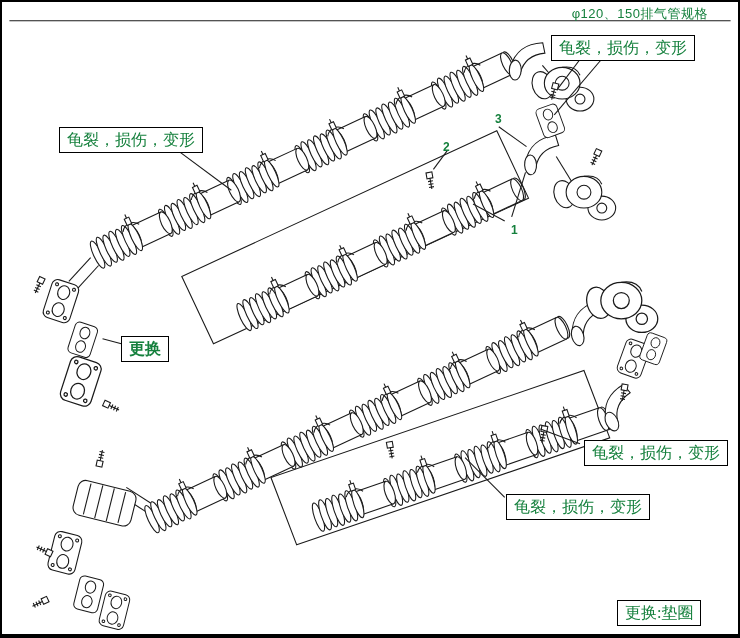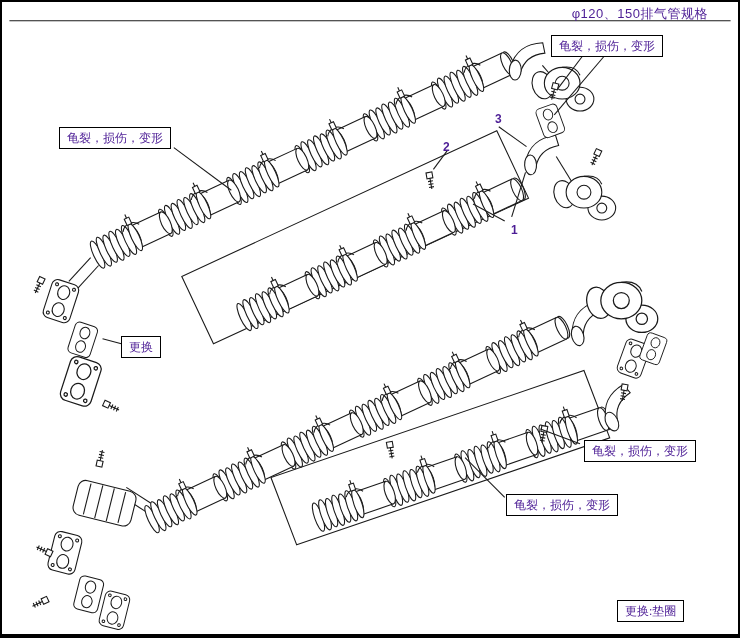--- a/index.html
+++ b/index.html
@@ -1,27 +1,27 @@
 <!DOCTYPE html>
 <html><head>
 <meta charset="utf-8">
 <style>
   html,body{margin:0;padding:0;background:#fff;width:740px;height:638px;}
   .page{
     position:relative;width:740px;height:638px;box-sizing:border-box;
     border:2px solid #000;border-bottom-width:4px;background:#fff;
-    font-family:"Liberation Sans","DejaVu Sans",sans-serif;color:#4c1d95;overflow:hidden;
+    font-family:"Liberation Sans","DejaVu Sans",sans-serif;color:#15803d;overflow:hidden;
   }
   .diagram-svg{position:absolute;left:0;top:0;width:100%;height:100%;}
   .page-title{
     position:absolute;top:3px;right:30px;font-size:13px;letter-spacing:.5px;
   }
   .callout{
     position:absolute;border:1px solid #000;background:#fff;
-    font-size:12px;line-height:1;padding:4px 7px;white-space:nowrap;
+    font-size:16px;line-height:1;padding:4px 7px;white-space:nowrap;
   }
   .pnum{position:absolute;font-size:12px;font-weight:bold;}
 </style>
 </head>
 <body>
 
 <div class="page">
 
   <svg class="diagram-svg" viewBox="0 0 740 638" xmlns="http://www.w3.org/2000/svg">
     <defs>
@@ -208,21 +208,21 @@
       </g>
     </g>
   </svg>
 
   <div class="page-title">φ120、150排气管规格</div>
 
   <div class="callout" style="left:549px;top:33px;">龟裂，损伤，变形</div>
 
   <div class="callout" style="left:57px;top:125px;">龟裂，损伤，变形</div>
 
-  <div class="callout" style="left:119px;top:334px;">更换</div>
+  <div class="callout" style="left:119px;top:334px;font-weight:bold;">更换</div>
 
   <div class="callout" style="left:582px;top:438px;">龟裂，损伤，变形</div>
 
   <div class="callout" style="left:504px;top:492px;">龟裂，损伤，变形</div>
 
   <div class="callout" style="left:615px;top:598px;font-family:Liberation Serif, serif;">更换:垫圈</div>
 
   <span class="pnum" style="left:441px;top:138px;">2</span>
   <span class="pnum" style="left:493px;top:110px;">3</span>
   <span class="pnum" style="left:509px;top:221px;">1</span>

